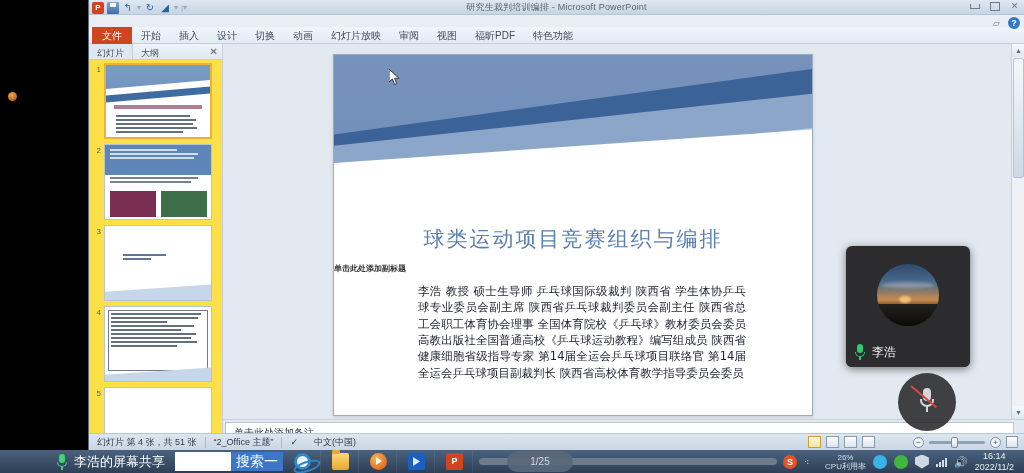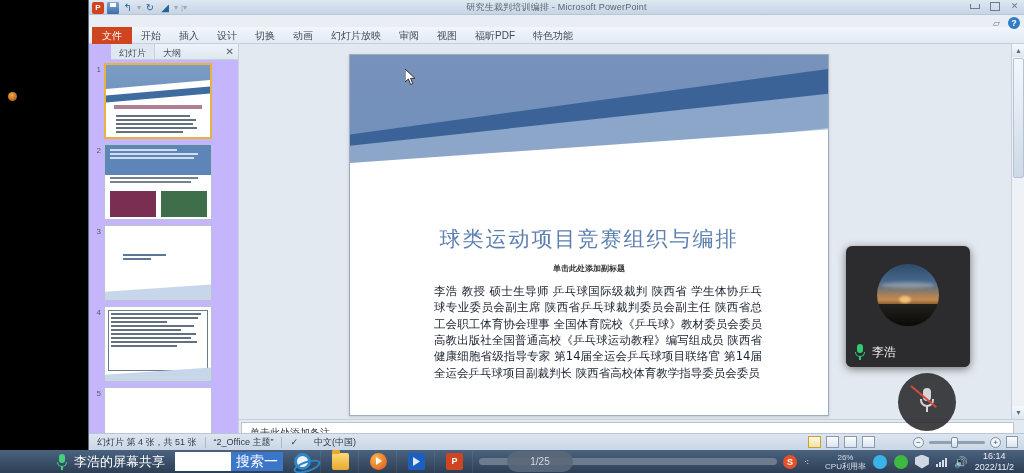--- a/index.html
+++ b/index.html
@@ -47,21 +47,21 @@
   .tab.file { background: #cf4520; color: #fff; padding: 2px 10px 0 10px; }
   .help-row { position: absolute; right: 4px; top: 17px; display: flex; gap: 6px; align-items:center; z-index: 5;}
   .minibtn { width: 11px; height: 11px; color:#6b7b8d; font-size:9px; text-align:center; line-height:11px; }
   .help-q { width: 12px; height: 12px; border-radius: 50%; background: #2e7cc4; color: #fff;
             font-size: 9px; line-height: 12px; text-align: center; font-weight: bold; }
 
   
   .workspace { position: relative; height: 401px; background: #e3e9f0; display: flex; }
 
   
-  .thumb-pane { width: 150px; background: #c4b5fd; border-right: 1px solid #c6d0dc; position: relative; padding-left: 22px; }
+  .thumb-pane { width: 134px; background: #fde047; border-right: 1px solid #c6d0dc; position: relative; }
   .thumb-tabs { display: flex; height: 16px; border-bottom: 1px solid #c6d0dc; background: linear-gradient(#eef3f8,#dfe7f0); position: relative;}
   .thumb-tab { font-size: 9px; color: #41505f; padding: 2px 8px 0 8px; line-height: 14px; }
   .thumb-tab.active { background: #dfe7f0; border-right: 1px solid #c6d0dc; }
   .thumb-close { position: absolute; right: 4px; top: 2px; font-size: 10px; color: #54606f; line-height: 12px; }
   .thumb-list { position: absolute; top: 16px; left: 0; right: 0; bottom: 0; overflow: hidden; padding: 3px 0 0 4px; }
   .thumb-item { display: flex; align-items: flex-start; margin-bottom: 5px; }
   .thumb-num { width: 11px; font-size: 8px; color: #56606d; text-align: right; padding-right: 3px; padding-top: 2px; }
   .thumb-box { width: 108px; height: 76px; background: #fff; border: 1px solid #b9c4d2; position: relative; overflow: hidden; }
   .thumb-item.selected .thumb-box { border: 2px solid #e8b33c; box-shadow: 0 0 0 1px #fff inset; }
   .tb-band { position: absolute; left: 0; right: 0; top: 0; height: 34px;
@@ -87,21 +87,21 @@
                    background: #3c6397; transform: rotate(-7.8deg); transform-origin: left top; }
   .sl-wedge-mid { position: absolute; left: -10%; top: 96px; width: 130%; height: 34px;
                   background: #8ba6c8; transform: rotate(-6.2deg); transform-origin: left top; }
   .sl-wedge-pale { position: absolute; left: -10%; top: 104px; width: 130%; height: 40px;
                    background: #c6d6e8; transform: rotate(-5deg); transform-origin: left top; }
   .sl-white { position: absolute; left: -12%; top: 112px; width: 135%; height: 300px; background: #fff;
               transform: rotate(-4deg); transform-origin: left top; }
   .sl-title { position: absolute; left: 0; right: 0; top: 170px; text-align: center;
               font-size: 21px; color: #5b7fb0; letter-spacing: 2px;
               font-family: "DejaVu Serif", "Liberation Serif", serif; }
-  .sl-sub { position: absolute; left: 0; right: 0; top: 208px; text-align: center;
+  .sl-sub { position: absolute; left: 0; right: 0; top: 208px; 
             font-size: 8px; color: #333; font-weight: bold; }
   .sl-body { position: absolute; left: 84px; right: 66px; top: 228px; font-size: 11.5px;
              color: #1b2230; line-height: 1.42; text-align: justify;
              font-family: "DejaVu Sans", "Liberation Sans", sans-serif; }
   .cursor-arrow { position: absolute; left: 55px; top: 14px; width: 0; height: 0; z-index: 9; }
   .cursor-arrow svg { display: block; }
 
   
   .notes { position: absolute; left: 0; right: 0; bottom: 0; height: 26px;
            background: #e3e9f0; border-top: 1px solid #c6d0dc; }

